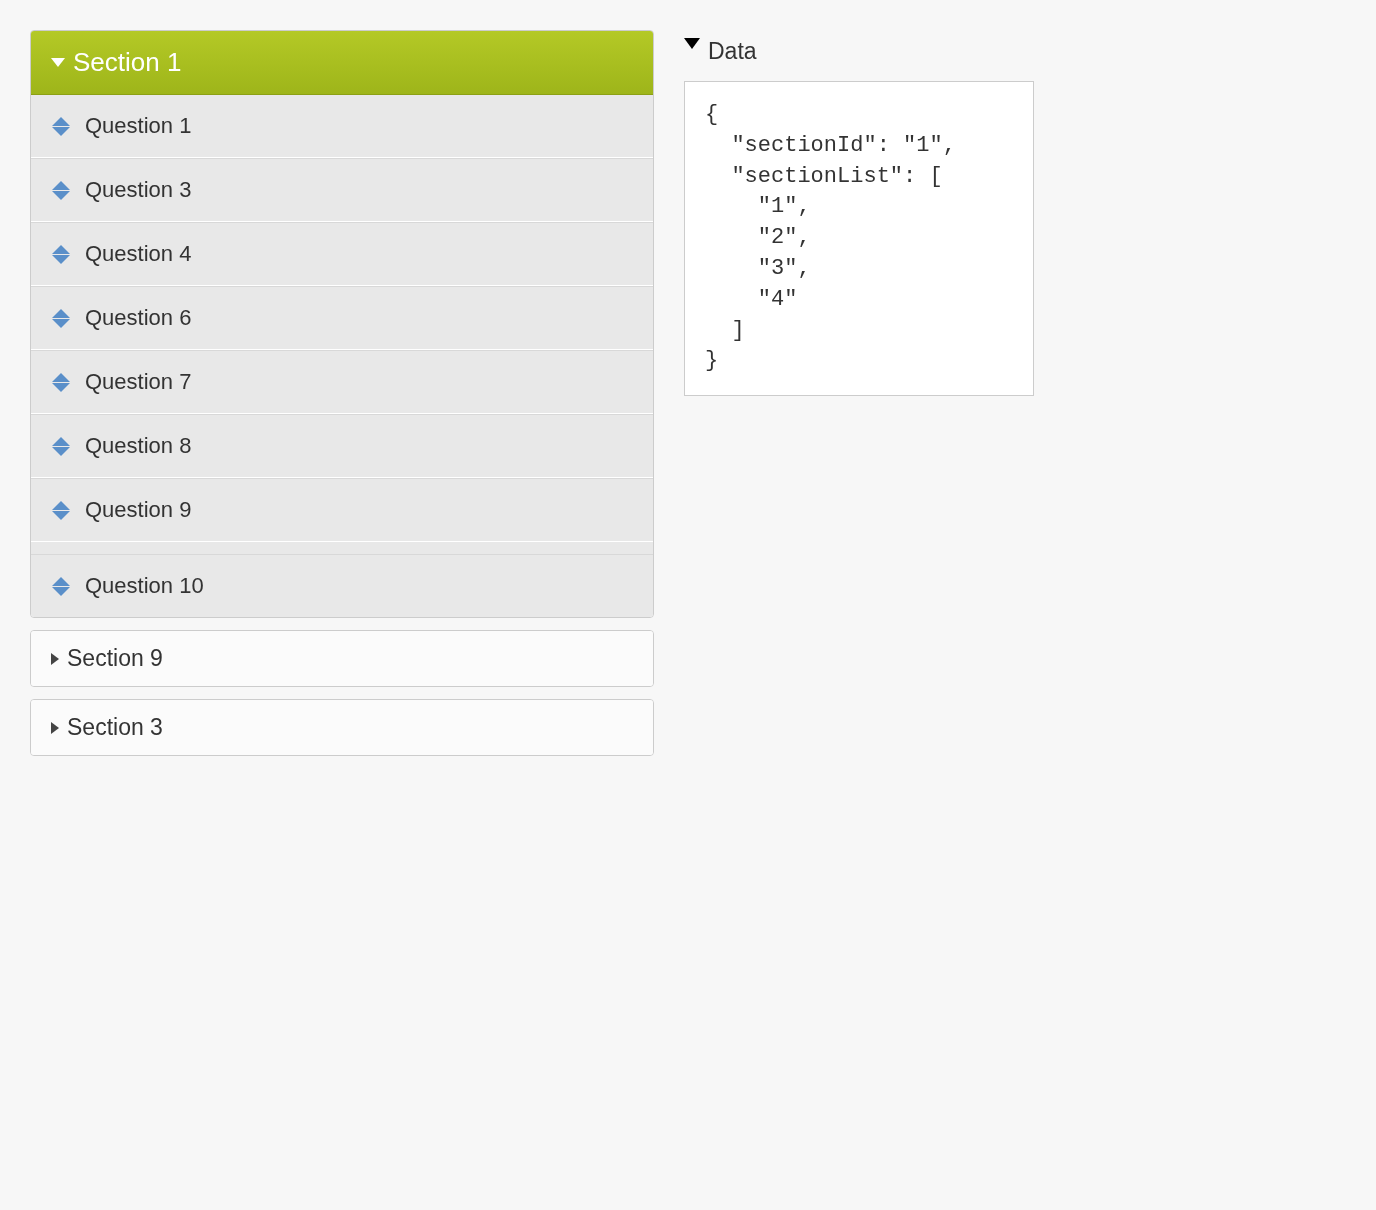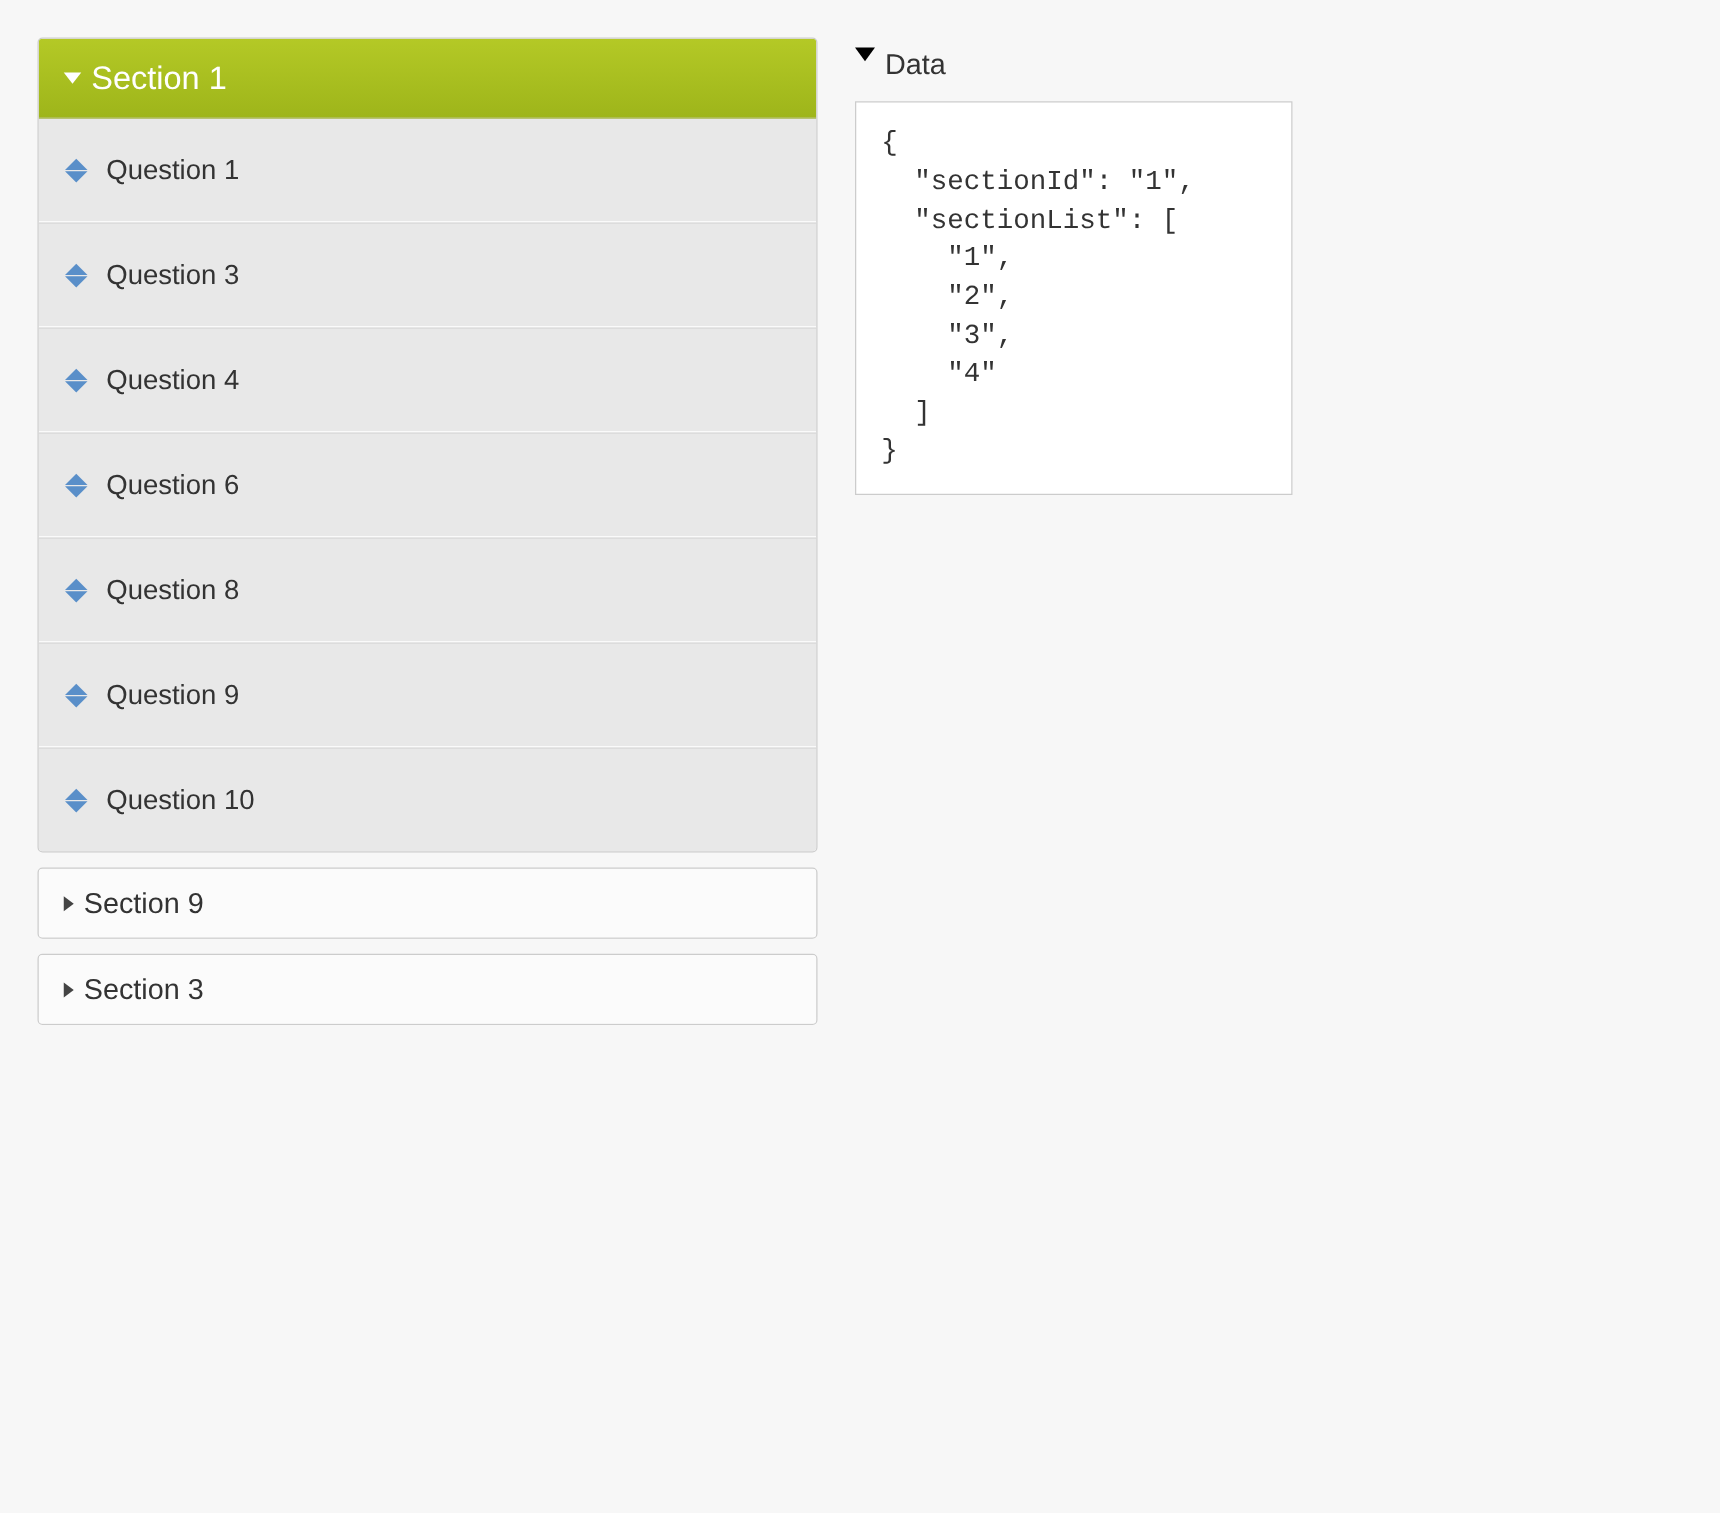--- a/index.html
+++ b/index.html
@@ -61,35 +61,36 @@
     }
     .section-header:not(.active) .tri {
       border-top: 6px solid transparent;
       border-bottom: 6px solid transparent;
       border-left: 8px solid #444;
     }
     .question-list {
       background: #e8e8e8;
     }
     .question-item {
-      padding: 28px 20px;
+      padding: 18px 20px;
       border-bottom: 1px solid #fff;
       border-top: 1px solid #d8d8d8;
       display: flex;
       align-items: center;
       gap: 14px;
       cursor: move;
       font-size: 22px;
       color: #333;
     }
     .question-item:first-child {
       border-top: none;
     }
     .question-item:last-child {
       border-bottom: none;
+      margin-top: 12px;
     }
     .sort-icon {
       width: 20px;
       height: 22px;
       display: inline-flex;
       flex-direction: column;
       align-items: center;
       justify-content: center;
       gap: 1px;
     }
@@ -165,20 +166,27 @@
               <span class="down"></span>
             </span>
           <span>Question 4</span>
         </div>
         <div class="question-item">
           <span class="sort-icon">
               <span class="up"></span>
               <span class="down"></span>
             </span>
           <span>Question 6</span>
+        </div>
+        <div class="question-item">
+          <span class="sort-icon">
+              <span class="up"></span>
+              <span class="down"></span>
+            </span>
+          <span>Question 7</span>
         </div>
         <div class="question-item">
           <span class="sort-icon">
               <span class="up"></span>
               <span class="down"></span>
             </span>
           <span>Question 8</span>
         </div>
         <div class="question-item">
           <span class="sort-icon">

